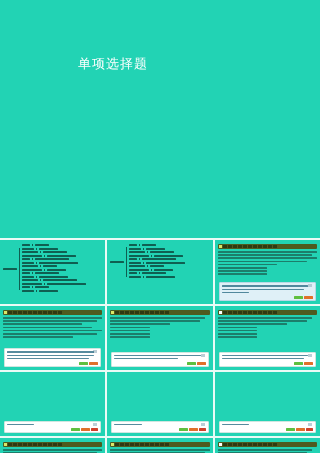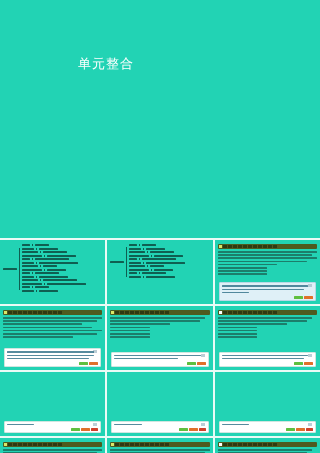--- a/index.html
+++ b/index.html
@@ -69,21 +69,21 @@
   .mindmap{position:absolute;inset:0;padding:4px 3px;box-sizing:border-box;}
   .mm-row{display:flex;align-items:center;gap:2px;margin-bottom:1.5px;}
   .mm-lbl{height:2px;background:#0f5f51;border-radius:.5px;flex:0 0 auto;}
   .mm-brace{width:1px;background:#0f5f51;flex:0 0 auto;}
   .mm-col{display:flex;flex-direction:column;justify-content:center;}
 </style>
 </head>
 <body>
 
 <div id="title-slide">
-  <div id="title-text">单元整合</div>
+  <div id="title-text">单项选择题</div>
 </div>
 
 <div id="grid">
     <div class="slide">
       <div class="mindmap">
         <div class="mm-row">
           <div class="mm-lbl" style="width: 14px;"></div>
           <div class="mm-brace" style="height: 42px;"></div>
           <div class="mm-col">
             <div class="mm-row">

